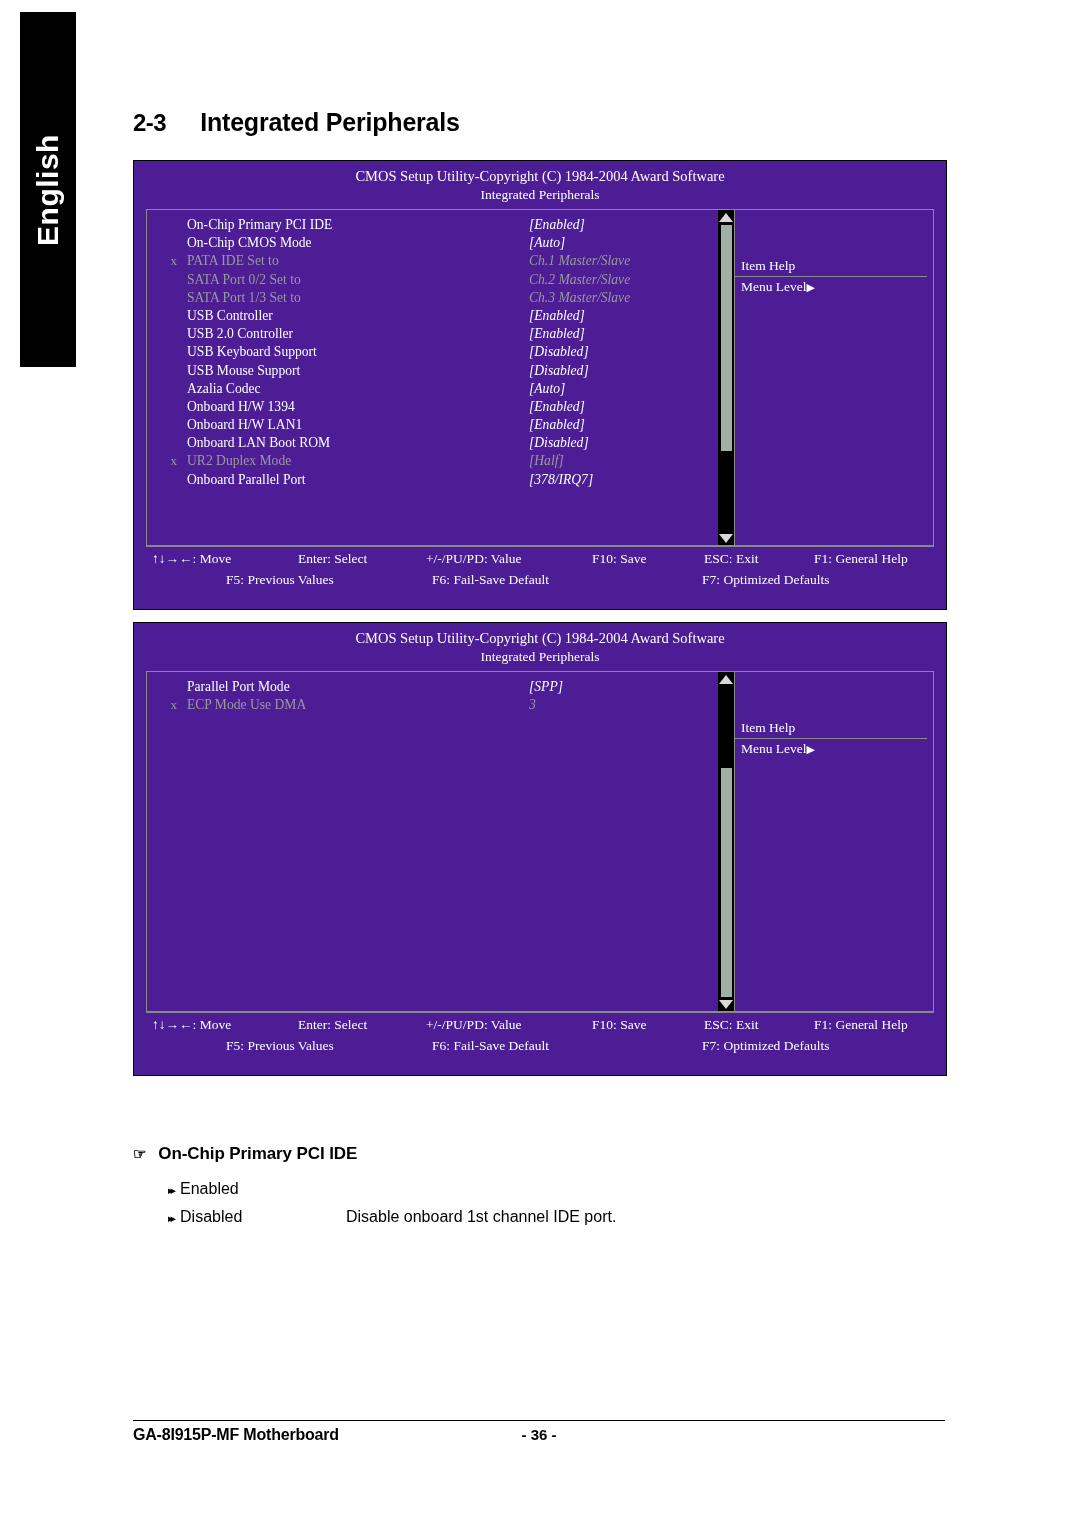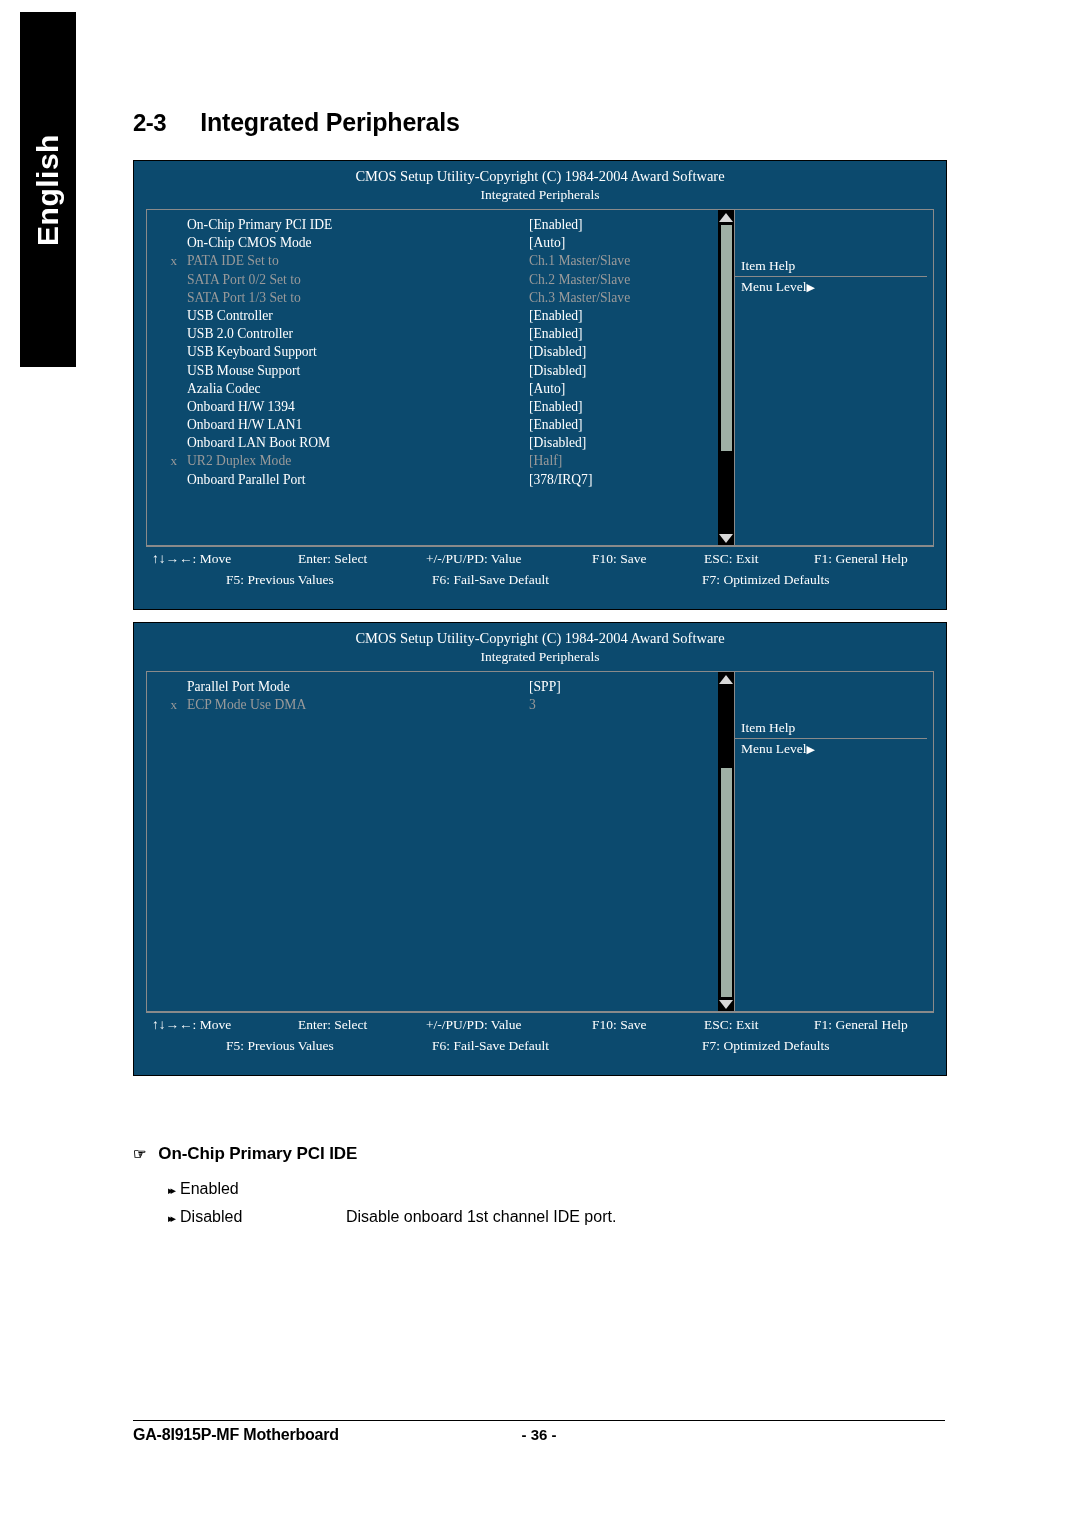--- a/index.html
+++ b/index.html
@@ -53,21 +53,21 @@
   }
   .sec-title {
     font-size: 25px;
     font-weight: bold;
     letter-spacing: -0.2px;
   }
 
   
   .bios {
     position: absolute;
-    background: #0c4a6e;
+    background: #4c1d95;
     border: 1px solid #000;
     font-family: "Liberation Serif", serif;
     color: #ffffff;
   }
   #bios-1 { left: 133px; top: 160px; width: 812px; height: 448px; }
   #bios-2 { left: 133px; top: 622px; width: 812px; height: 452px; }
 
   .bios-title-block {
     text-align: center;
     padding-top: 6px;
@@ -127,21 +127,21 @@
     width: 22px;
     text-align: right;
     padding-right: 8px;
     flex: 0 0 30px;
     font-size: 13px;
   }
   .row .rname {
     flex: 0 0 342px;
     padding-left: 2px;
   }
-  .row .rval { flex: 1 1 auto; }
+  .row .rval { flex: 1 1 auto; font-style: italic; }
   .row.dim { color: #9a9a9a; }
   .row.normal { color: #ffffff; }
 
   
   .scrollcol {
     position: absolute;
     right: 0px;
     top: 0;
     bottom: 0;
     width: 16px;

